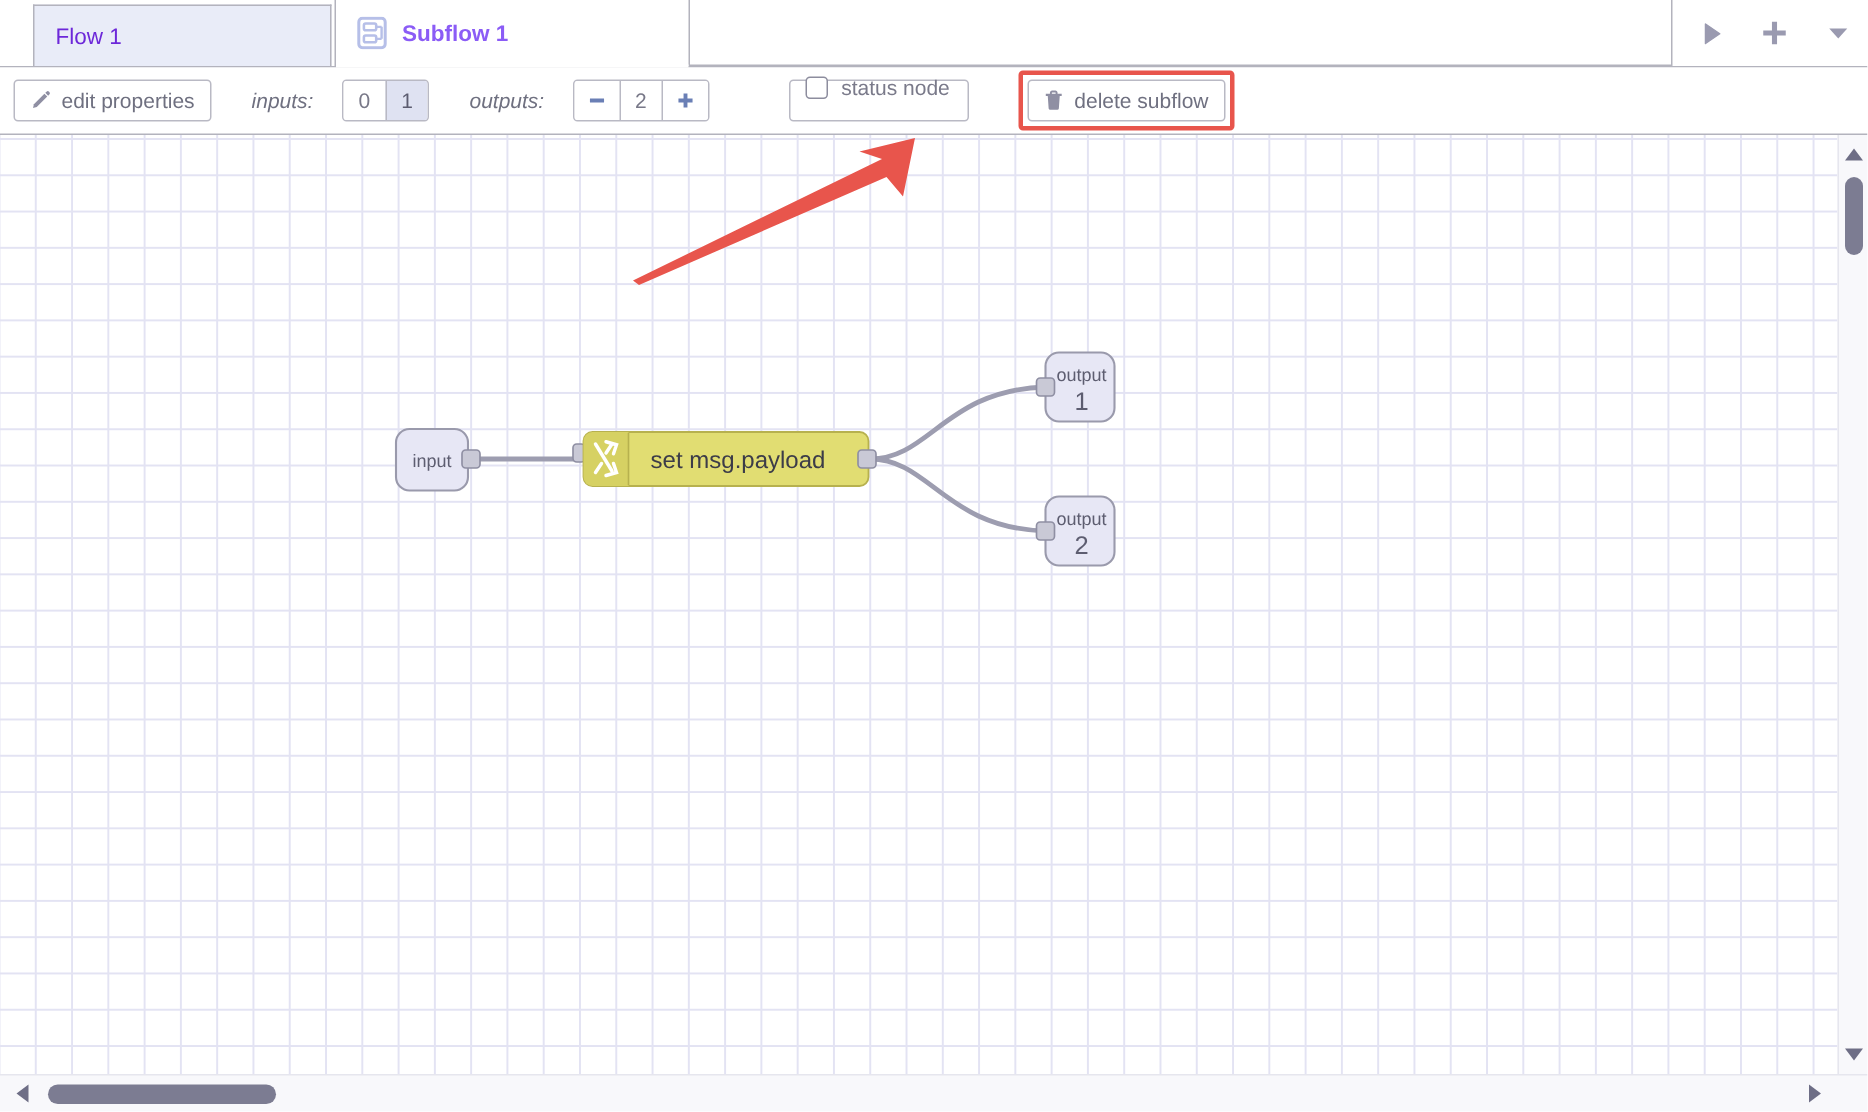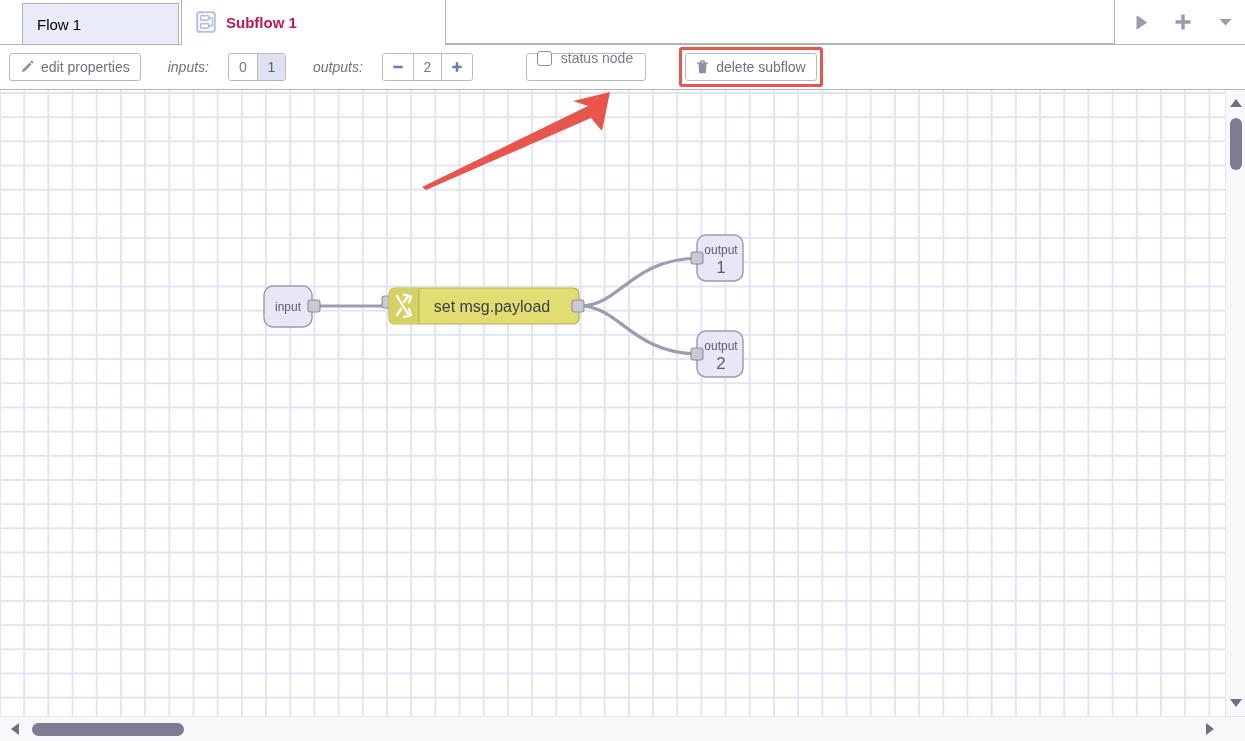--- a/index.html
+++ b/index.html
@@ -40,30 +40,30 @@
     padding: 0 14px;
     border: 1px solid #b3b3bd;
     border-bottom: none;
     position: relative;
     font-size: 15px;
     color: #555566;
     margin-top: 4px;
   }
   .tab-inactive {
     background: #e9ecf8;
-    width: 157px;
+    width: 199px;
     margin-left: 22px;
-    color: #000000;
+    color: #6d28d9;
   }
   .tab-active {
     background: #ffffff;
-    width: 265px;
+    width: 237px;
     margin-left: 2px;
     font-weight: bold;
-    color: #be185d;
+    color: #8b5cf6;
     height: 45px;
     margin-top: 0;
     z-index: 4;
   }
   .tab-active::after {
     content: "";
     position: absolute;
     left: 0; right: 0; bottom: -1px;
     height: 2px;
     background: #ffffff;

